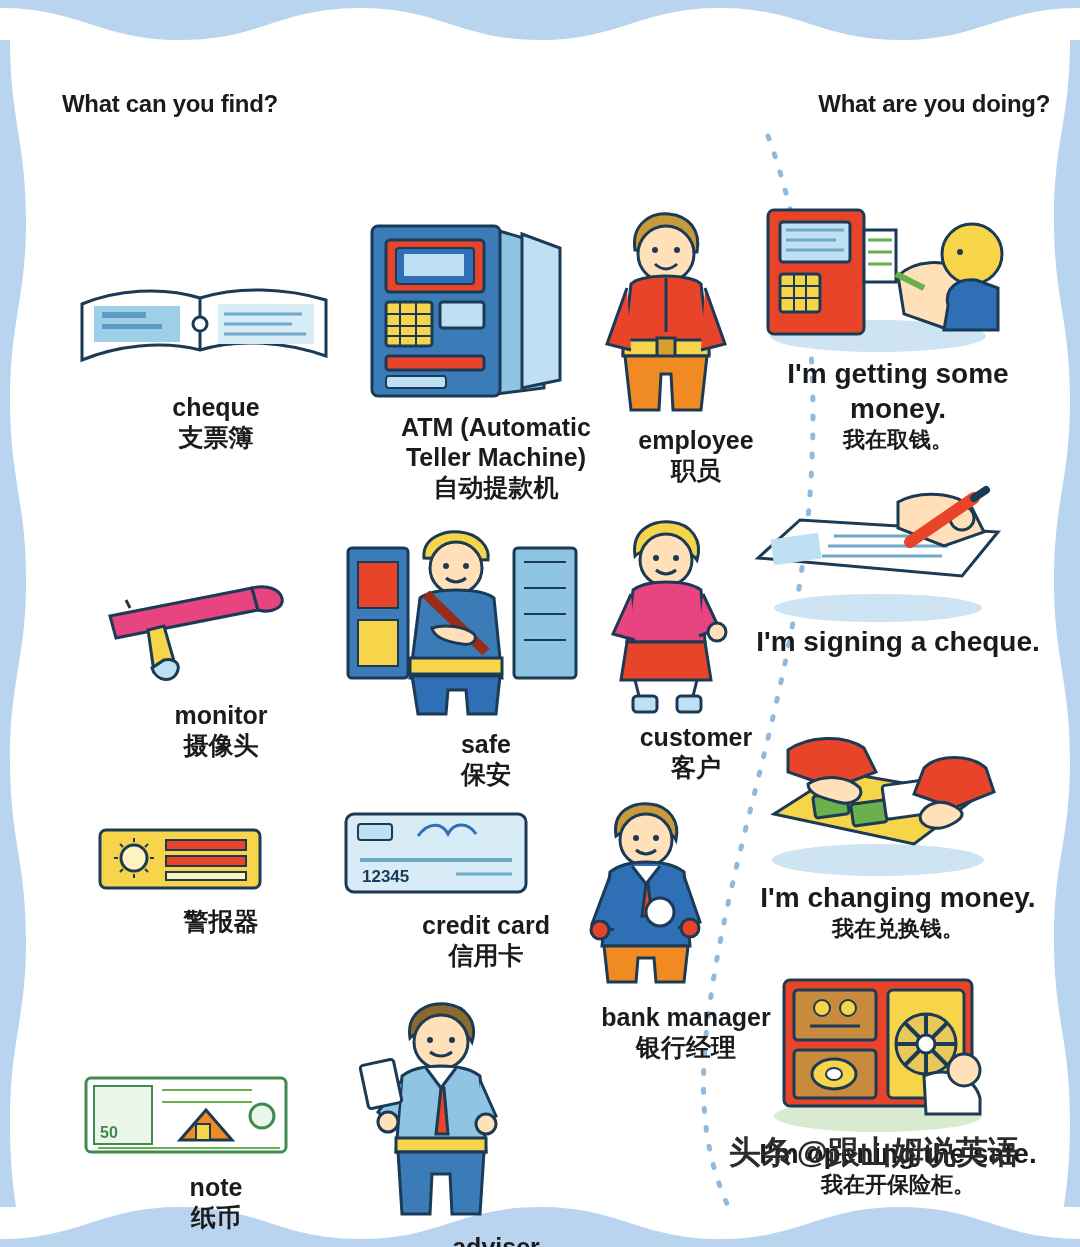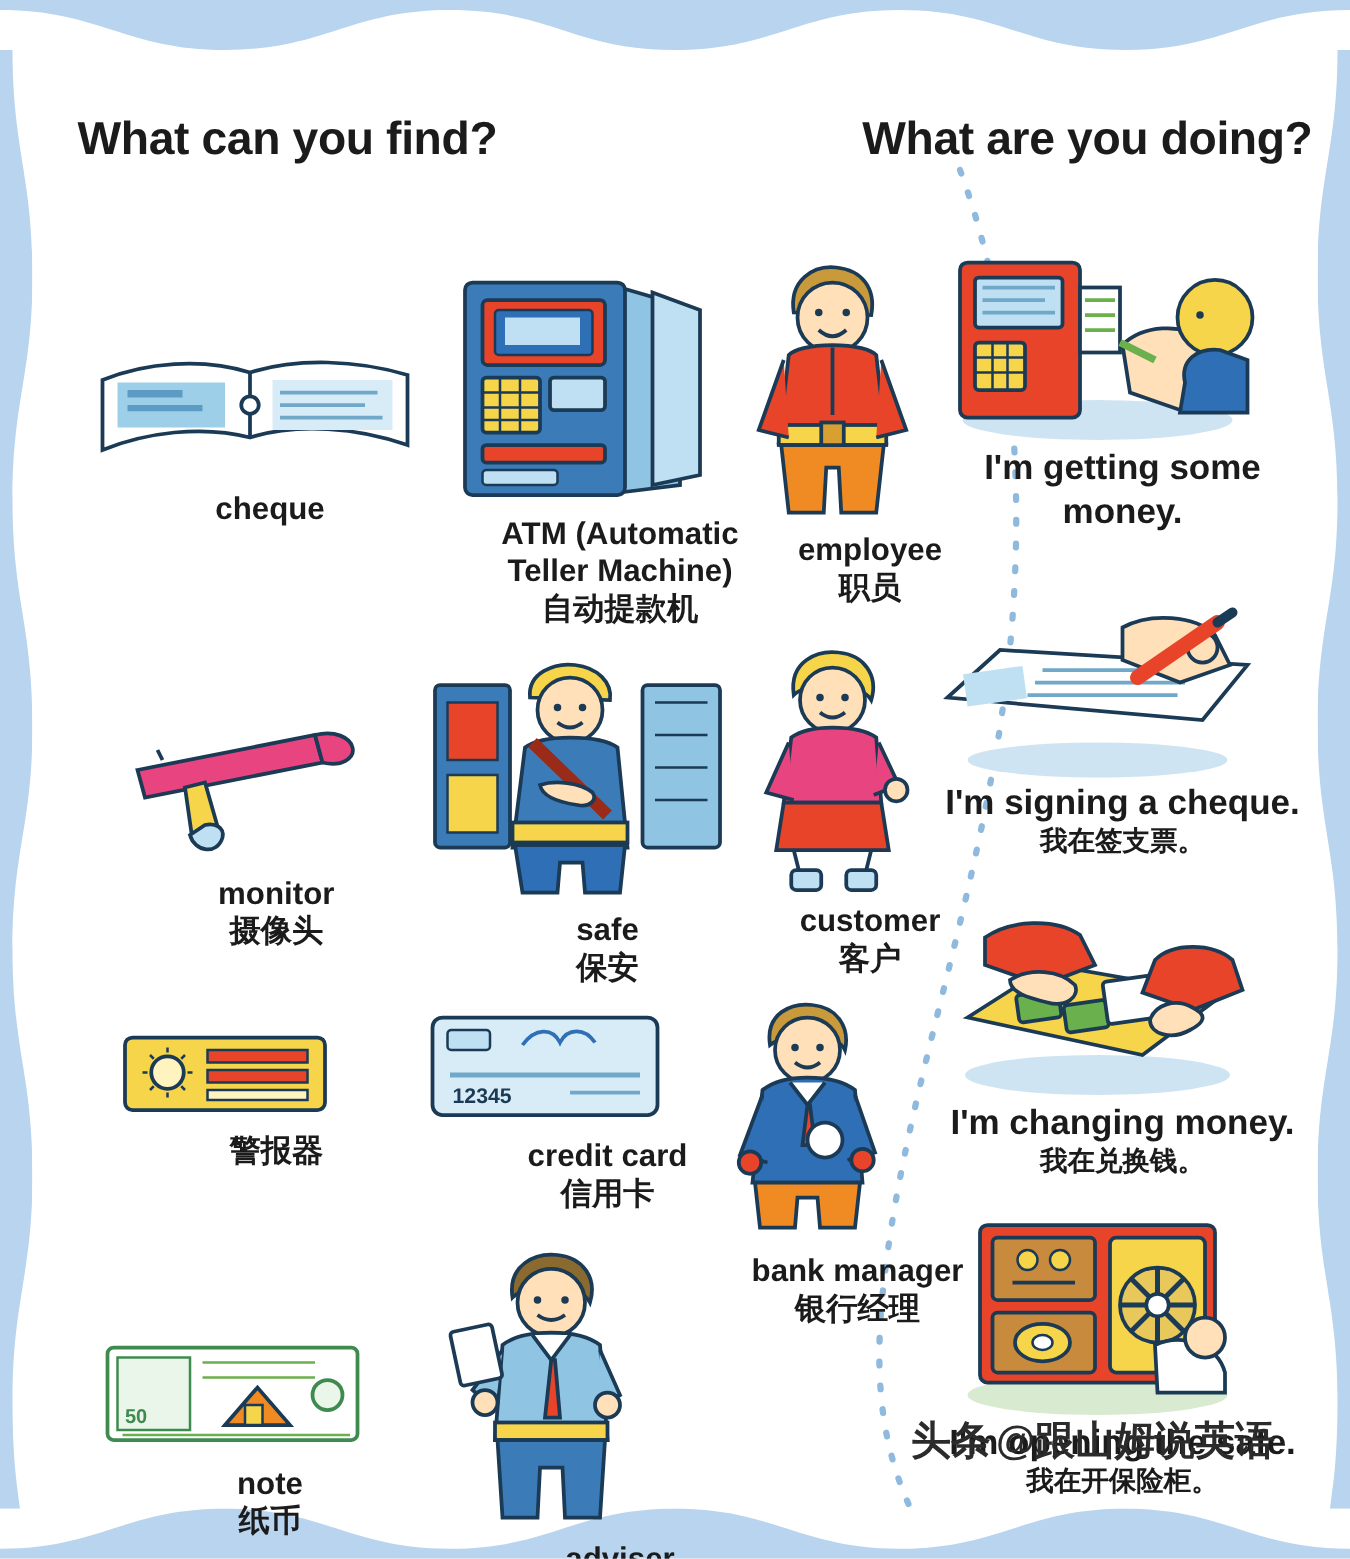--- a/index.html
+++ b/index.html
@@ -47,21 +47,21 @@
 
   .heading-row {
     position: absolute;
     top: 44px;
     left: 0;
     width: 1028px;
     height: 56px;
   }
   .heading {
     position: absolute;
-    font-size: 37px;
+    font-size: 24px;
     font-weight: bold;
     color: #1b1b1b;
     letter-spacing: -0.3px;
     white-space: nowrap;
   }
   .heading-left { left: 36px; top: 0; }
   .heading-right { right: 4px; top: 0; }
 
   
   .divider {
@@ -191,20 +191,21 @@
           <path d="M124,22 L124,74" stroke="#1b3a55" stroke-width="3"></path>
           <rect x="18" y="30" width="86" height="36" fill="#9ecfe8"></rect>
           <rect x="26" y="36" width="44" height="6" fill="#5c9cc4"></rect>
           <rect x="26" y="48" width="60" height="5" fill="#5c9cc4"></rect>
           <rect x="142" y="28" width="96" height="40" fill="#d8ecf7"></rect>
           <path d="M148,38 H226 M148,48 H216 M148,58 H230" stroke="#6fa8c8" stroke-width="3"></path>
           <circle cx="124" cy="48" r="7" fill="#ffffff" stroke="#1b3a55" stroke-width="3"></circle>
         </svg>
       </div>
       <div class="label">cheque</div>
+      <div class="label-cn">支票簿</div>
     </div>
 
     <div class="cell" style="left:300px; top:60px; width:300px;">
       <div class="art">
         <svg width="230" height="190" viewBox="0 0 230 190">
           <path d="M150,14 L198,28 L198,172 L150,178 Z" fill="#8fc4e2" stroke="#1b3a55" stroke-width="3"></path>
           <path d="M176,18 L214,32 L214,164 L176,172 Z" fill="#bfe0f2" stroke="#1b3a55" stroke-width="3"></path>
           <rect x="26" y="10" width="128" height="170" rx="6" fill="#3b7cb8" stroke="#1b3a55" stroke-width="3"></rect>
           <rect x="40" y="24" width="98" height="52" rx="4" fill="#e8442a" stroke="#1b3a55" stroke-width="3"></rect>
           <rect x="50" y="32" width="78" height="36" rx="3" fill="#2f6fb5" stroke="#1b3a55" stroke-width="2"></rect>
@@ -416,37 +417,37 @@
           <rect x="116" y="34" width="32" height="52" fill="#ffffff" stroke="#1b3a55" stroke-width="3"></rect>
           <path d="M120,44 H144 M120,56 H144 M120,68 H144" stroke="#6ab04c" stroke-width="3"></path>
           <path d="M150,80 C166,64 198,62 214,76 L232,104 L196,132 L156,118 Z" fill="#ffe0b8" stroke="#1b3a55" stroke-width="3"></path>
           <circle cx="224" cy="58" r="30" fill="#f6d54a" stroke="#1b3a55" stroke-width="3"></circle>
           <circle cx="212" cy="56" r="3" fill="#1b3a55"></circle>
           <path d="M200,110 C196,92 210,82 228,84 L250,92 L250,134 L196,134 Z" fill="#2f6fb5" stroke="#1b3a55" stroke-width="3"></path>
           <path d="M148,78 L176,92" stroke="#6ab04c" stroke-width="6"></path>
         </svg>
       </div>
       <div class="doing-text">I'm getting some money.</div>
+      <div class="doing-text-cn">我在取钱。</div>
     </div>
 
     <div class="doing-item" style="top:288px;">
       <div class="art">
         <svg width="260" height="140" viewBox="0 0 260 140">
           <ellipse cx="130" cy="124" rx="104" ry="14" fill="#cfe4f2"></ellipse>
           <path d="M10,74 L52,36 L250,48 L214,92 Z" fill="#ffffff" stroke="#1b3a55" stroke-width="3"></path>
           <rect x="24" y="52" width="48" height="26" fill="#bfe0f2" transform="rotate(-8 48 65)"></rect>
           <path d="M86,52 H206 M80,62 H200 M74,72 H194" stroke="#6fa8c8" stroke-width="3"></path>
           <path d="M150,18 C172,6 208,8 224,24 L236,48 L196,62 L150,44 Z" fill="#ffe0b8" stroke="#1b3a55" stroke-width="3"></path>
           <circle cx="214" cy="34" r="12" fill="#ffe0b8" stroke="#1b3a55" stroke-width="3"></circle>
           <path d="M162,58 L226,14" stroke="#e8442a" stroke-width="12" stroke-linecap="round"></path>
           <path d="M226,14 L238,6" stroke="#1b3a55" stroke-width="8" stroke-linecap="round"></path>
         </svg>
       </div>
       <div class="doing-text">I'm signing a cheque.</div>
-      <div class="doing-text-cn">我在签支票。</div>
     </div>
 
     <div class="doing-item" style="top:524px;">
       <div class="art">
         <svg width="260" height="160" viewBox="0 0 260 160">
           <ellipse cx="130" cy="140" rx="106" ry="16" fill="#cfe4f2"></ellipse>
           <path d="M26,94 L92,52 L230,76 L166,124 Z" fill="#f6d54a" stroke="#1b3a55" stroke-width="3"></path>
           <rect x="66" y="74" width="34" height="22" rx="3" fill="#6ab04c" stroke="#1b3a55" stroke-width="3" transform="rotate(-8 83 85)"></rect>
           <rect x="104" y="82" width="34" height="22" rx="3" fill="#6ab04c" stroke="#1b3a55" stroke-width="3" transform="rotate(-8 121 93)"></rect>
           <rect x="136" y="62" width="52" height="34" rx="3" fill="#ffffff" stroke="#1b3a55" stroke-width="3" transform="rotate(-8 162 79)"></rect>

